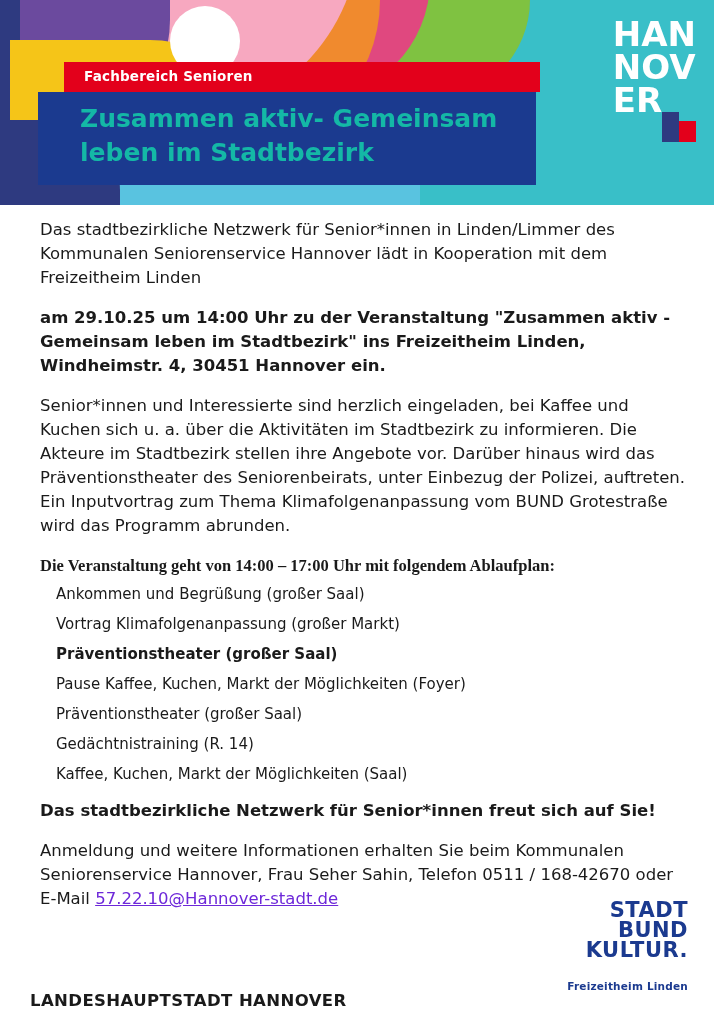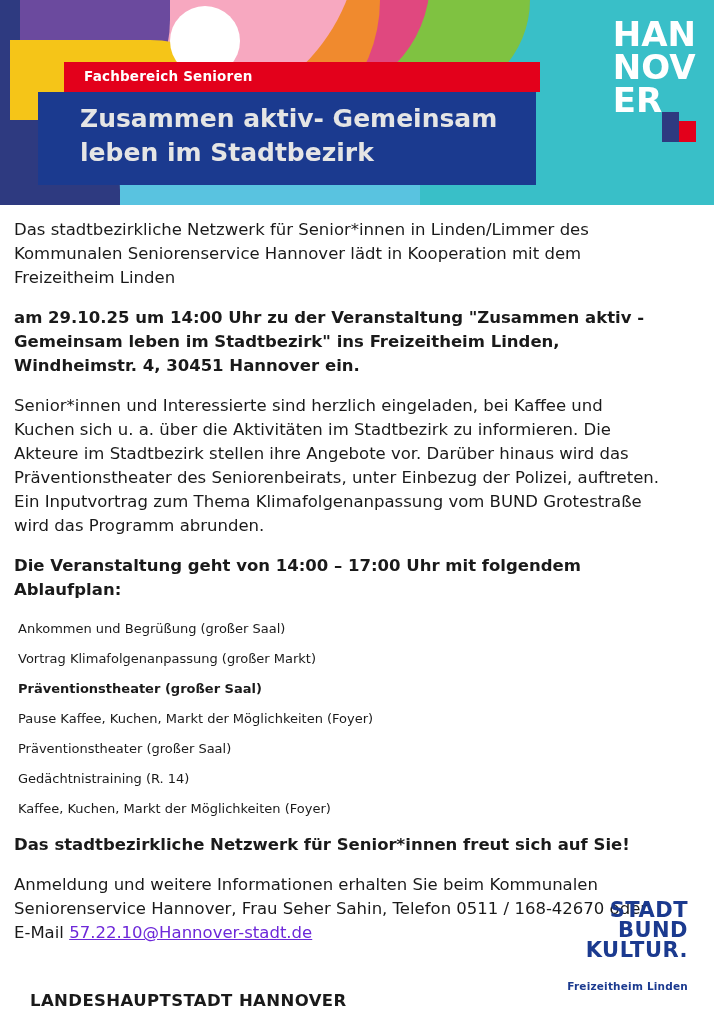--- a/index.html
+++ b/index.html
@@ -158,52 +158,53 @@
     width: 498px;
     height: 35px;
     background: #1766b0;
     z-index: 4;
   }
   .band-title {
     position: absolute;
     left: 42px;
     top: 10px;
     width: 450px;
-    color: #e5e5e5;
+    color: #14b8a6;
     font-size: 25px;
     font-weight: bold;
     line-height: 34px;
     z-index: 6;
   }
 
   
   .content {
     position: absolute;
-    left: 14px;
+    left: 40px;
     top: 218px;
     width: 654px;
     color: #1a1a1a;
     font-size: 16.5px;
     line-height: 24px;
   }
   .p {
     margin: 0 0 16px 0;
   }
   .p.bold {
     font-weight: bold;
   }
   .agenda {
-    margin: 0 0 16px 0;
+    margin: 0 0 6px 0;
+    font-family: Liberation Serif, serif;
   }
   .agenda-list {
     margin: 0 0 14px 0;
   }
   .agenda-item {
-    margin: 0 0 9px 4px;
-    font-size: 13px;
+    margin: 0 0 9px 16px;
+    font-size: 15px;
     line-height: 21px;
   }
   .agenda-item b { font-weight: bold; }
   .mail {
     color: #6d28d9;
     text-decoration: underline;
   }
 
   
   .footer-logo {
@@ -284,21 +285,21 @@
 
   <p class="p bold agenda">Die Veranstaltung geht von 14:00 – 17:00 Uhr mit folgendem Ablaufplan:</p>
 
   <div class="agenda-list">
     <p class="agenda-item">Ankommen und Begrüßung (großer Saal)</p>
     <p class="agenda-item">Vortrag Klimafolgenanpassung (großer Markt)</p>
     <p class="agenda-item"><b>Präventionstheater (großer Saal)</b></p>
     <p class="agenda-item">Pause Kaffee, Kuchen, Markt der Möglichkeiten (Foyer)</p>
     <p class="agenda-item">Präventionstheater (großer Saal)</p>
     <p class="agenda-item">Gedächtnistraining (R. 14)</p>
-    <p class="agenda-item">Kaffee, Kuchen, Markt der Möglichkeiten (Foyer)</p>
+    <p class="agenda-item">Kaffee, Kuchen, Markt der Möglichkeiten (Saal)</p>
   </div>
 
   <p class="p bold">Das stadtbezirkliche Netzwerk für Senior*innen freut sich auf Sie!</p>
 
   <p class="p"><span>Anmeldung und weitere Informationen erhalten Sie beim Kommunalen Seniorenservice Hannover, Frau Seher Sahin, Telefon 0511 / 168-42670 oder E-Mail </span><a class="mail" href="#">57.22.10@Hannover-stadt.de</a></p>
 </div>
 
 <div class="footer-logo">
   <span class="fl-line">STADT</span>
   <span class="fl-line">BUND</span>

